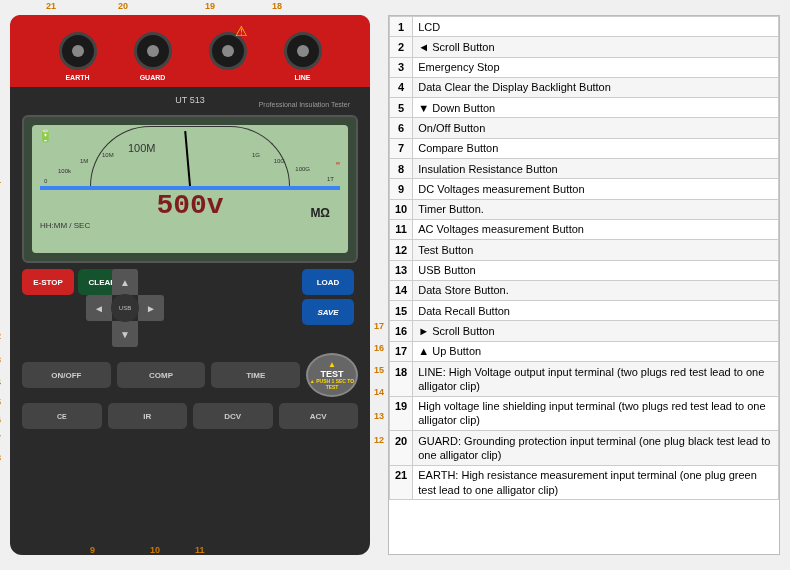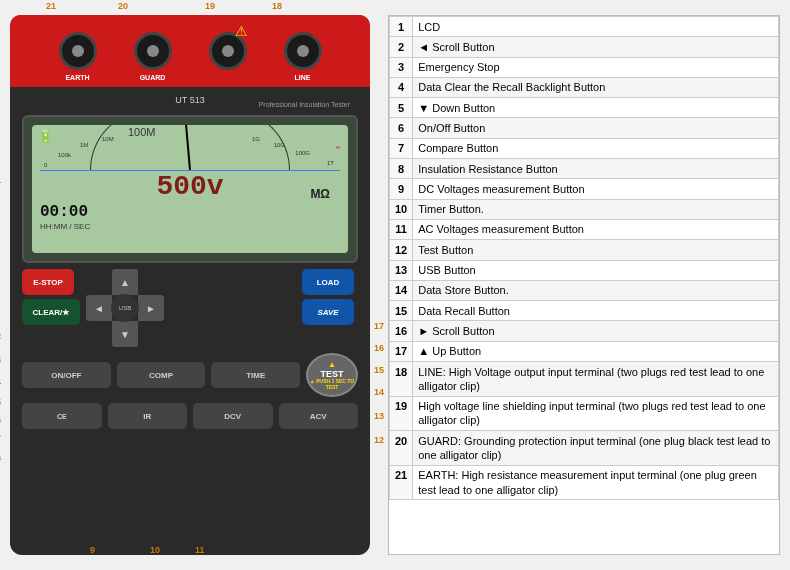--- a/index.html
+++ b/index.html
@@ -82,23 +82,24 @@
       height: 100%;
       border-radius: 4px;
       padding: 6px 8px;
       position: relative;
       overflow: hidden;
     }
     .lcd-scale {
       display: flex;
       align-items: flex-end;
       height: 40px;
-      border-bottom: 1px solid #3b82f6;
+      border-bottom: 4px solid #3b82f6;
       position: relative;
       margin-bottom: 2px;
+      margin-top: 19px;
     }
     .scale-arc {
       position: absolute;
       bottom: 0;
       left: 50%;
       transform: translateX(-50%);
       width: 200px;
       height: 60px;
       border: 1.5px solid #333;
       border-bottom: none;
@@ -358,30 +359,29 @@
         <span style="position:absolute;right:80px;bottom:28px;font-size:6px;color:#333;">1G</span>
         <span style="position:absolute;right:55px;bottom:22px;font-size:6px;color:#333;">10G</span>
         <span style="position:absolute;right:30px;bottom:14px;font-size:6px;color:#333;">100G</span>
         <span style="position:absolute;right:6px;bottom:4px;font-size:6px;color:#333;">1T</span>
         <span style="position:absolute;right:0px;bottom:20px;font-size:6px;color:#cc0000;">∞</span>
       </div>
       <div style="text-align:center;position:relative;">
         <span class="lcd-value">500v</span>
         <span class="lcd-unit">MΩ</span>
       </div>
-      <div class="lcd-time">00:00</div>
       <div class="lcd-subtitle">HH:MM / SEC</div>
     </div>
   </div>
 
   <div class="btn-area">
 
     <div style="display:flex;gap:6px;align-items:flex-start;margin-bottom:6px;">
 
-      <div style="display:flex;flex-direction:column;gap:4px;width:58px;">
+      <div style="display:flex;flex-direction:row;gap:4px;width:58px;">
         <div class="btn btn-red">E-STOP</div>
         <div class="btn btn-orange">CLEAR/★</div>
       </div>
 
       <div class="dpad-container">
         <div class="dpad-btn dpad-up">▲</div>
         <div class="dpad-btn dpad-down">▼</div>
         <div class="dpad-btn dpad-left">◄</div>
         <div class="dpad-btn dpad-right">►</div>
         <div class="dpad-center">
@@ -431,21 +431,21 @@
         <tr>
           <td>2</td>
           <td>◄ Scroll Button</td>
         </tr>
         <tr>
           <td>3</td>
           <td>Emergency Stop</td>
         </tr>
         <tr>
           <td>4</td>
-          <td>Data Clear the Recall Backlight Button</td>
+          <td>Data Clear the Display Backlight Button</td>
         </tr>
         <tr>
           <td>5</td>
           <td>▼ Down Button</td>
         </tr>
         <tr>
           <td>6</td>
           <td>On/Off Button</td>
         </tr>
         <tr>

